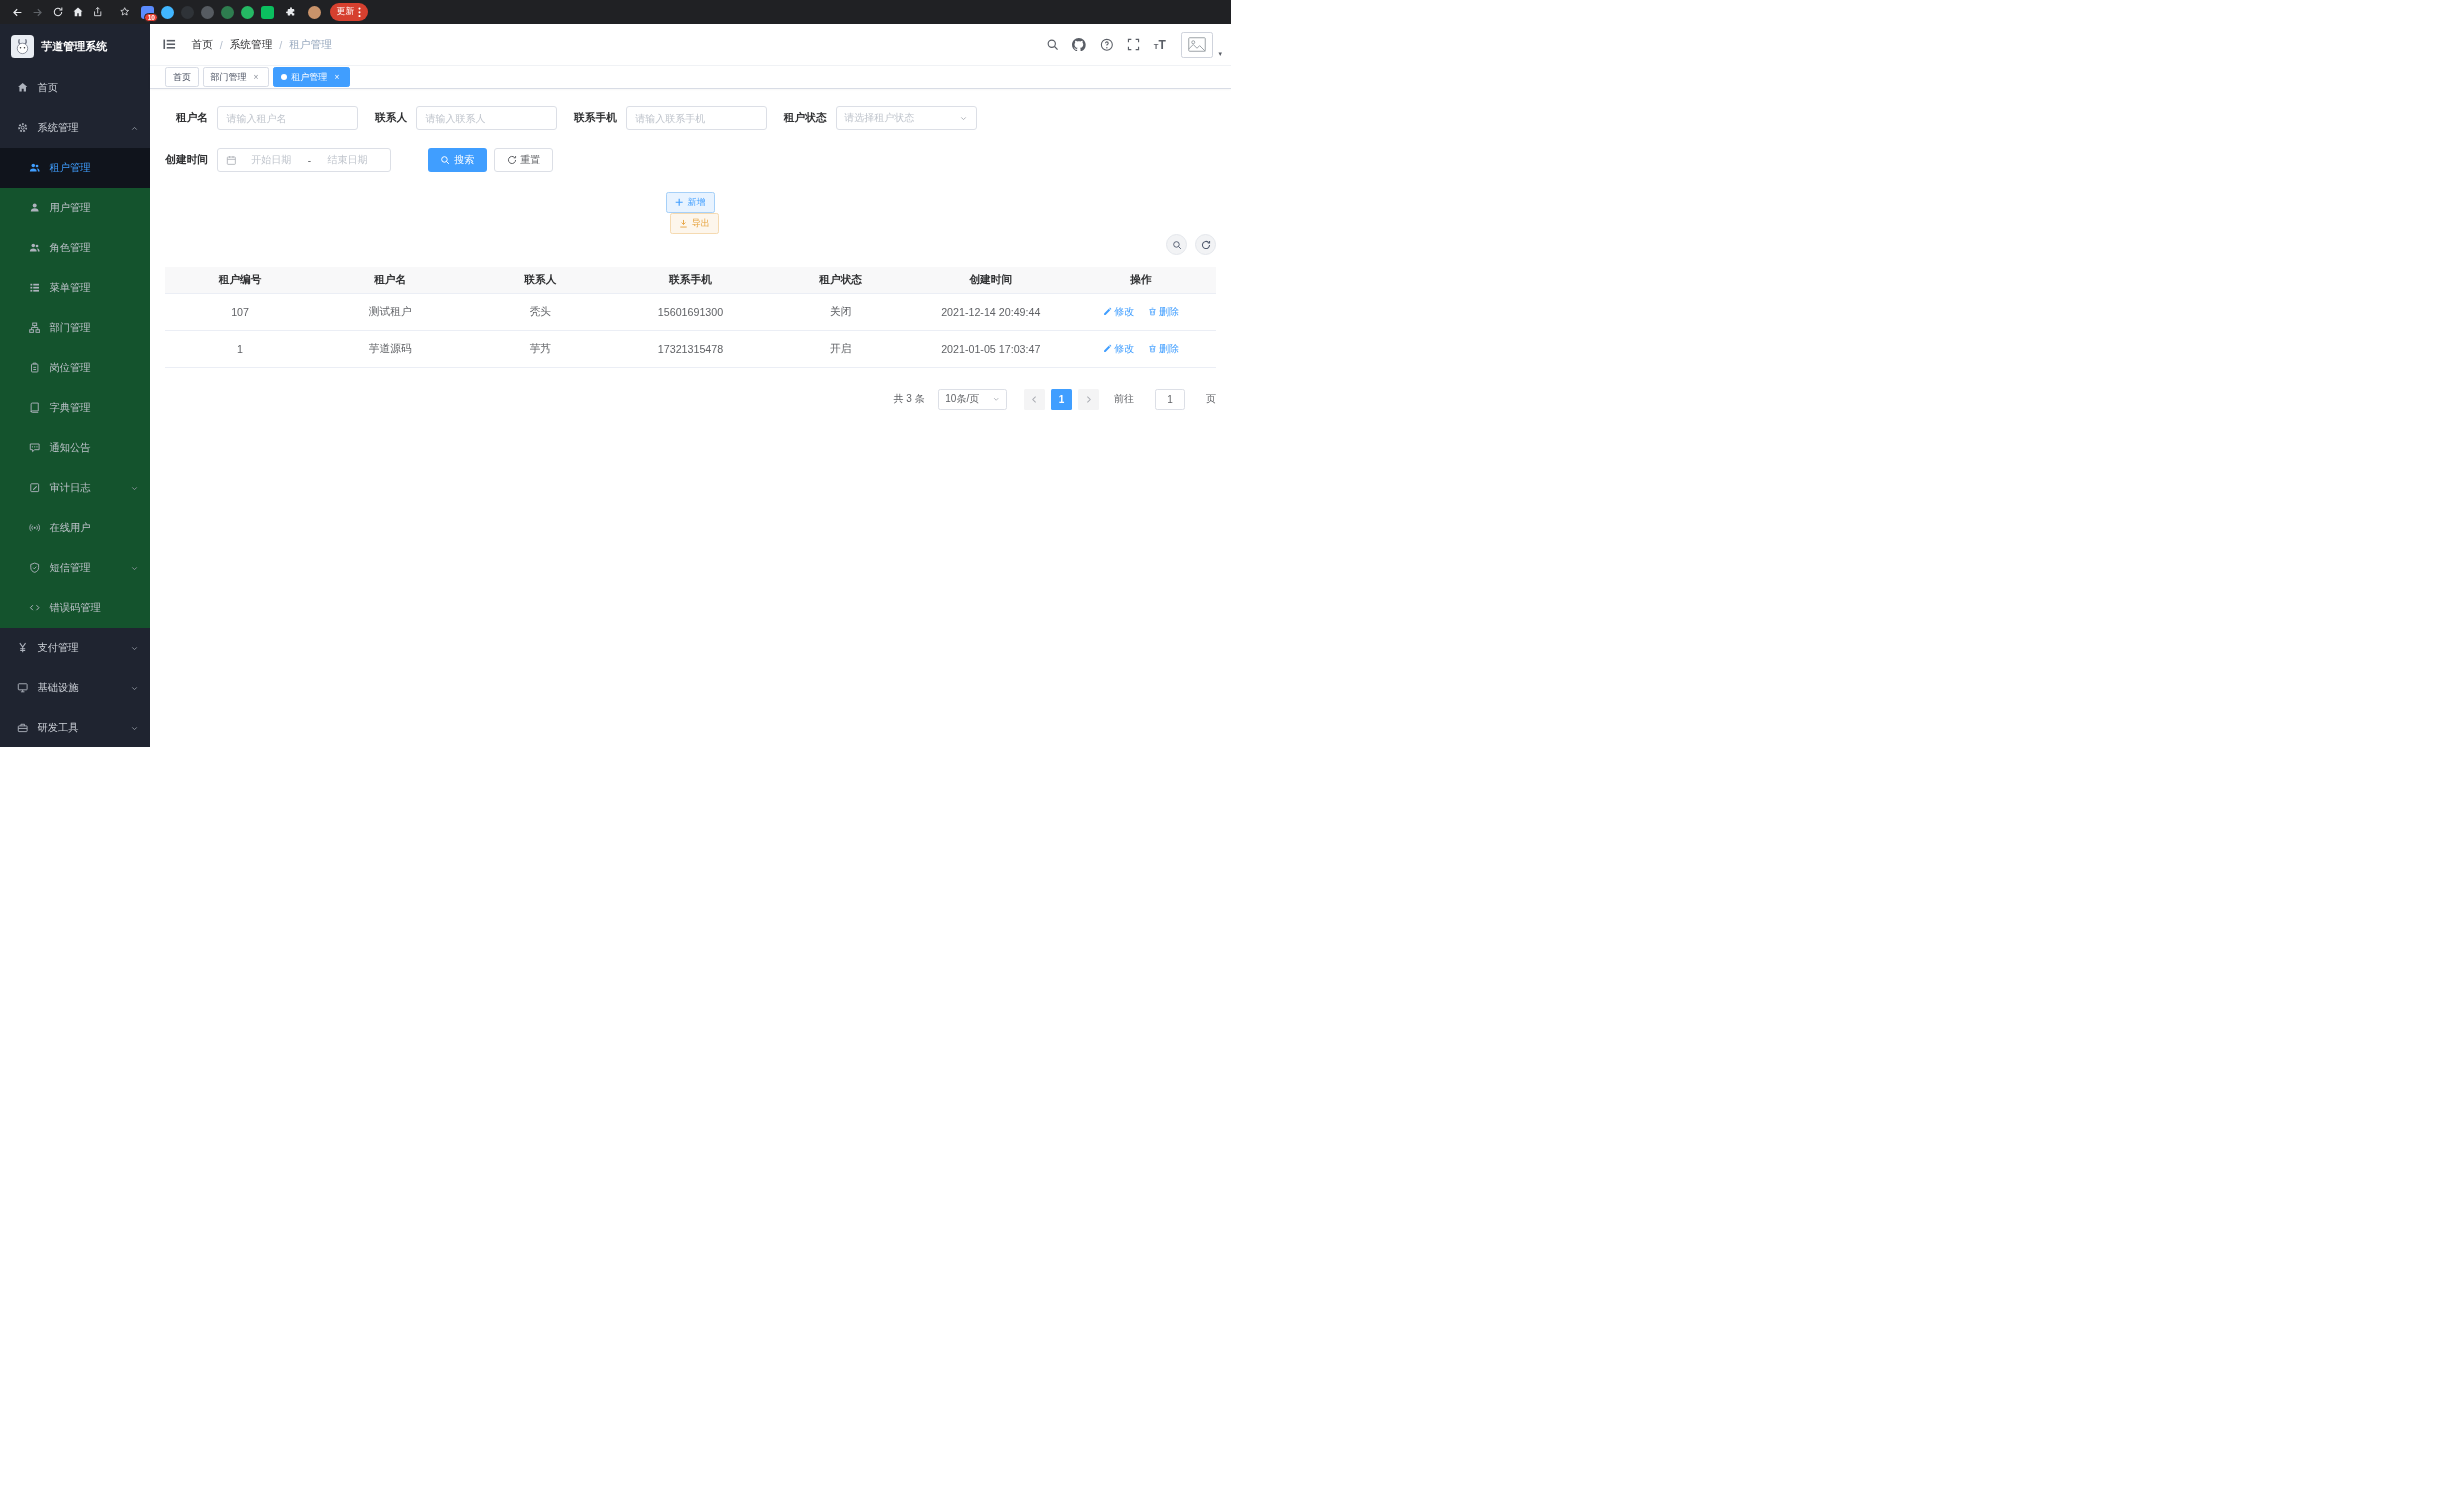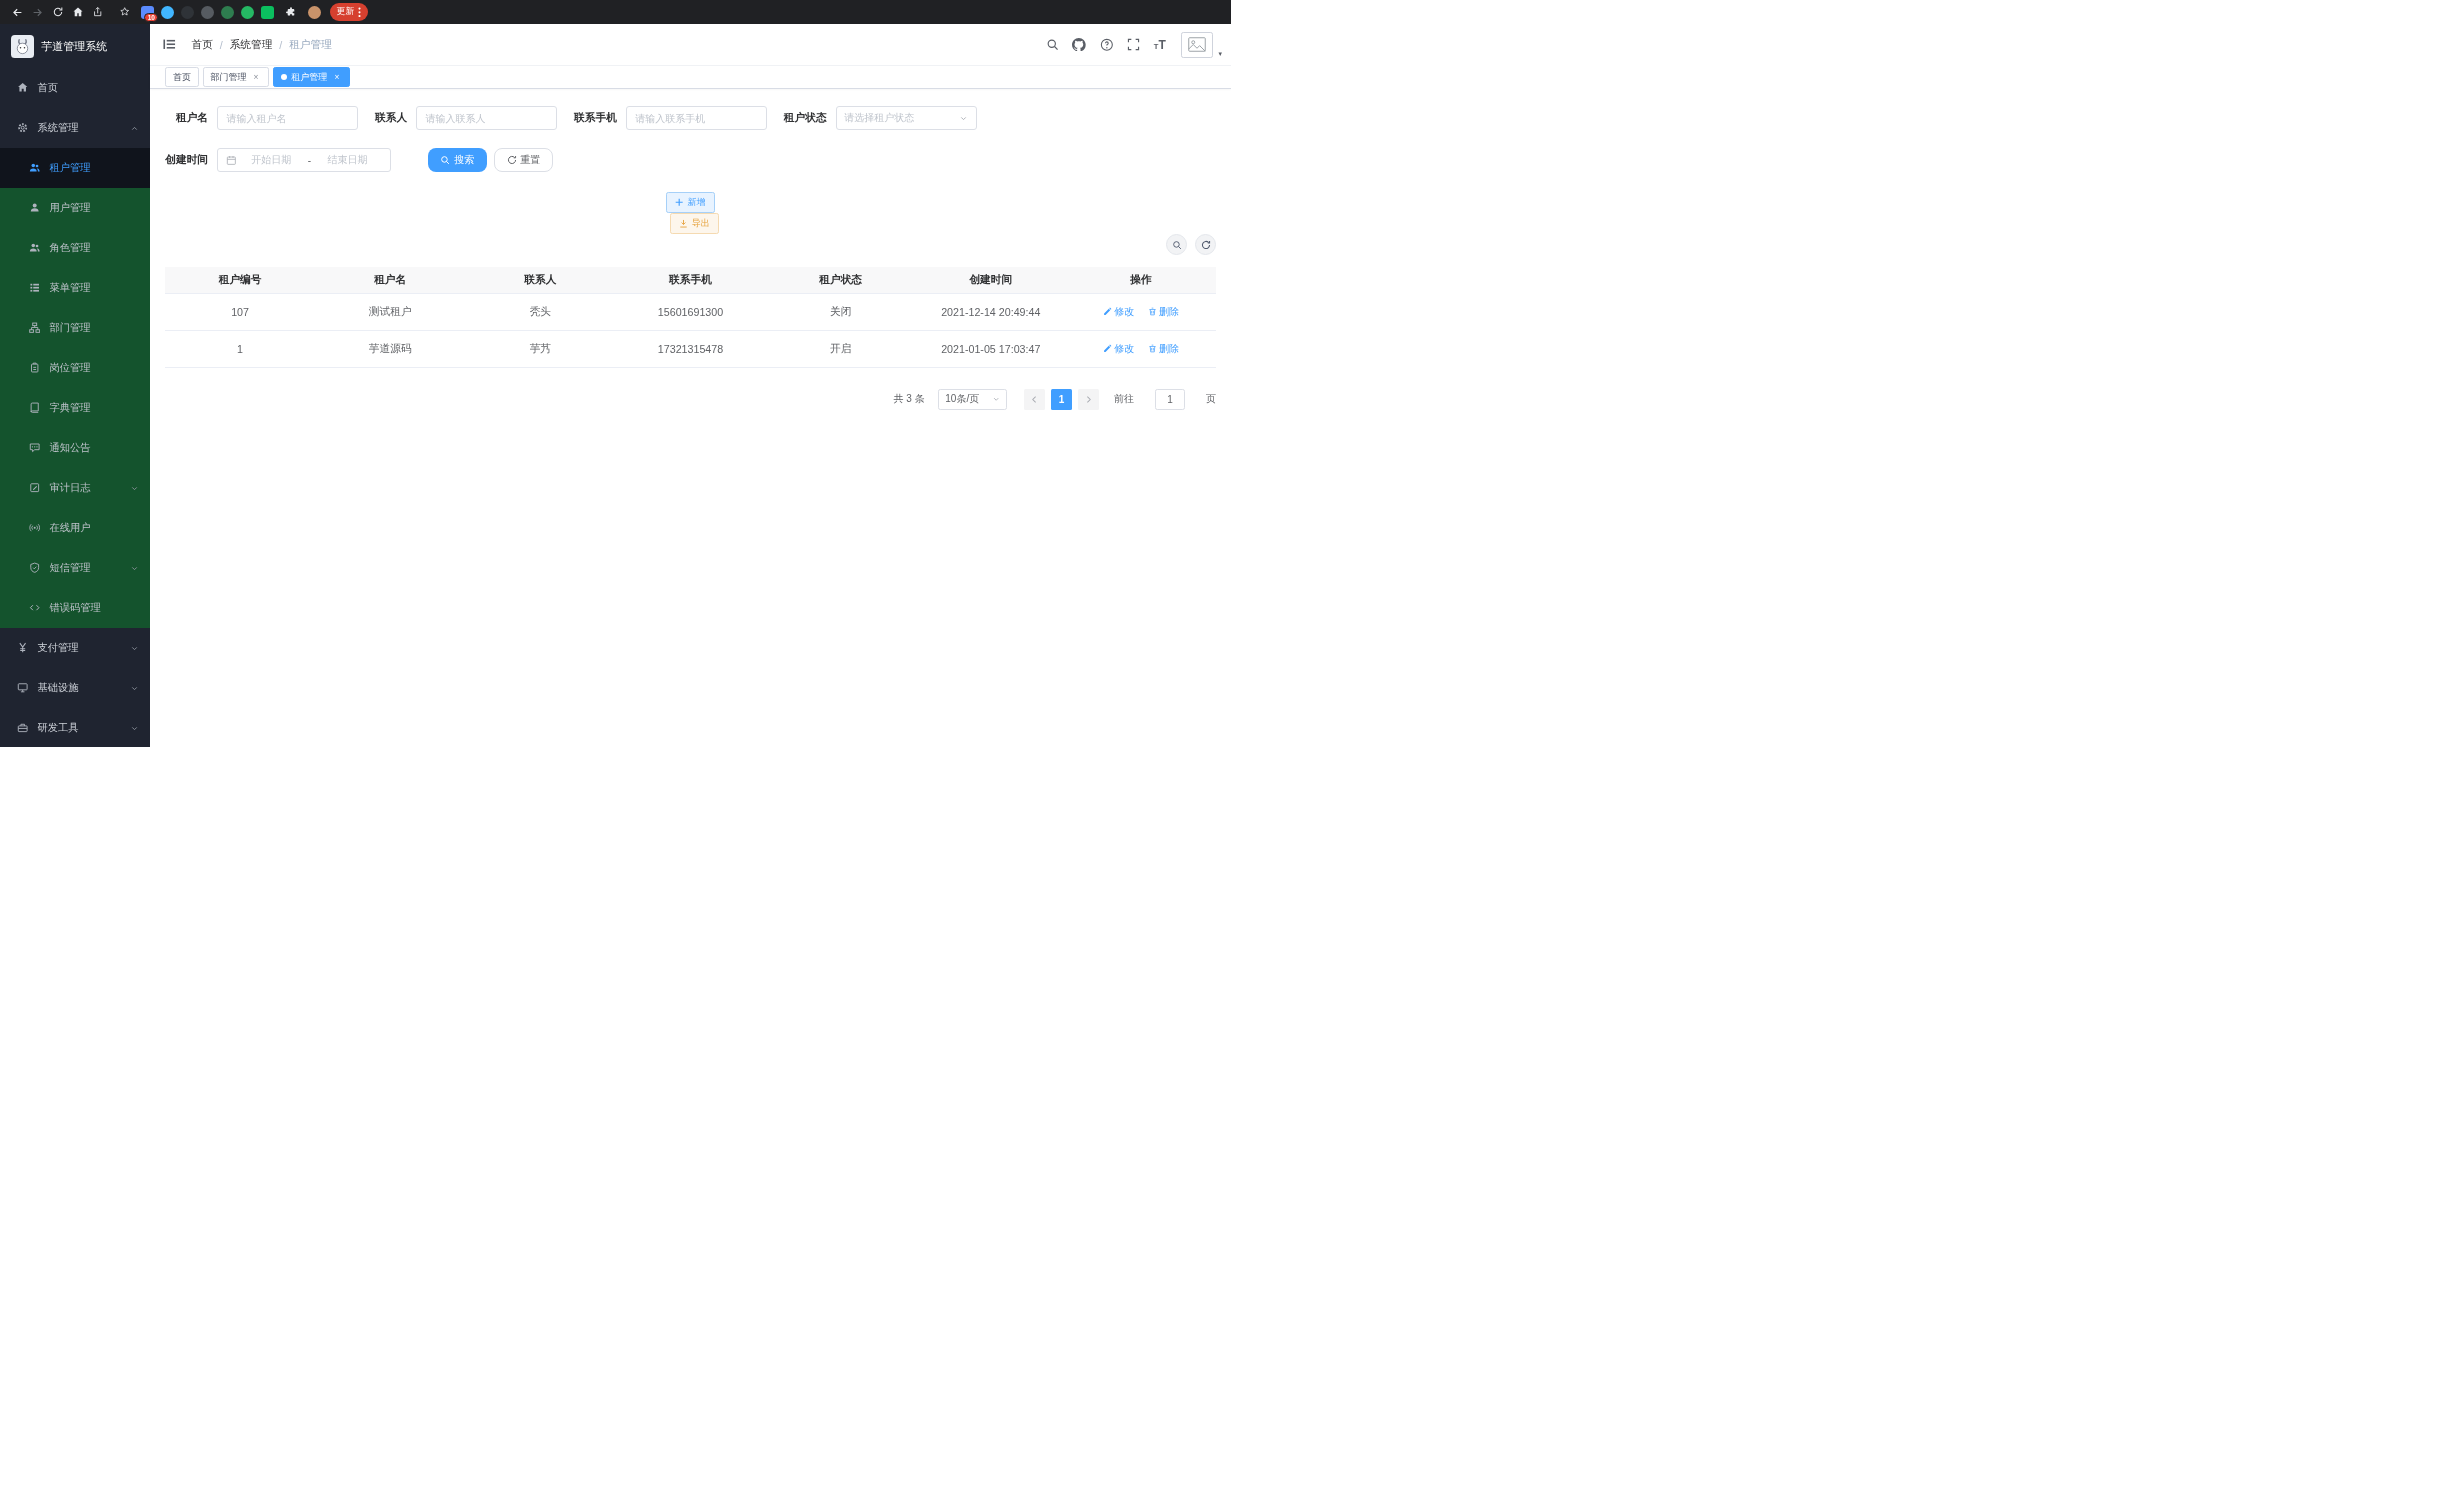--- a/index.html
+++ b/index.html
@@ -20,21 +20,21 @@
   .chrome-right { display:flex; align-items:center; gap:6.9px; flex:0 0 auto; }
   .ext { width:13px; height:13px; border-radius:50%; position:relative; flex:0 0 auto; }
   .ext.sq { border-radius:3px; }
   .ext-badge { position:absolute; bottom:-3px; right:-3.8px; background:#e94235; color:#fff; font-size:6.5px; line-height:8.4px; height:9px; padding:0 2.3px; border-radius:4.6px; border:0.8px solid #202124; font-weight:700; }
   .update-pill { background:#d6402f; color:#fff; font-size:8.8px; border-radius:761px; padding:3px 6.9px; display:flex; align-items:center; gap:4px; margin-left:2.3px; white-space:nowrap; }
 
   
   .app { flex:1; display:flex; min-height:0; }
   .sidebar { width:150px; flex:0 0 auto; background:#1f2430; overflow:hidden; }
   .logo { height:44px; display:flex; align-items:center; gap:7.6px; padding:0 10.7px; }
-  .logo-title { color:#fff; font-weight:400; font-size:11px; white-space:nowrap; }
+  .logo-title { color:#fff; font-weight:700; font-size:11px; white-space:nowrap; }
   .nitem { height:40px; display:flex; align-items:center; gap:9px; padding:0 10.7px 0 17px; font-size:10.3px; color:#ced2d9; cursor:pointer; white-space:nowrap; }
   .nitem .si-icon { width:11.4px; height:11.4px; color:#aeb3bd; flex:0 0 auto; display:flex; align-items:center; justify-content:center; }
   .nitem .si-icon svg { width:11.4px; height:11.4px; }
   .nitem.sub { background:#14532d; padding-left:29px; color:#bfc3cb; }
   .nitem.active { background:#10141c; color:#409eff; }
   .nitem.active .si-icon { color:#409eff; }
   .chev { margin-left:auto; width:9px; height:9px; color:#8f949e; }
   .chev svg { width:9px; height:9px; }
   .chev.up svg { transform:rotate(180deg); }
 
@@ -71,21 +71,21 @@
   .flabel { font-weight:700; color:#303133; font-size:10.7px; margin-right:9px; white-space:nowrap; }
   .flabel.w56 { width:43px; text-align:right; }
   .finput { width:141px; height:24px; border:0.8px solid #dcdfe6; border-radius:3px; padding:0 8.4px; font-size:10px; color:#606266; outline:none; }
   .finput::placeholder { color:#bfc4cc; }
   .fselect { width:141px; height:24px; border:0.8px solid #dcdfe6; border-radius:3px; padding:0 7.6px; display:flex; align-items:center; justify-content:space-between; color:#bfc4cc; font-size:10px; cursor:pointer; background:#fff; }
   .chevd { color:#a8abb2; display:flex; }
   .daterange { width:174px; height:24px; border:0.8px solid #dcdfe6; border-radius:3px; display:flex; align-items:center; padding:0 7.6px; font-size:10px; color:#bfc4cc; background:#fff; cursor:pointer; }
   .dr-ph { flex:1; text-align:center; }
   .dr-sep { color:#606266; padding:0 1.5px; }
   .cal { display:flex; color:#a8abb2; }
-  .btn { height:24px; border-radius:8px; display:inline-flex; align-items:center; gap:3.8px; font-size:10px; padding:0 11.4px; cursor:pointer; border:0.8px solid transparent; background:#fff; font-family:inherit; }
+  .btn { height:24px; border-radius:3px; display:inline-flex; align-items:center; gap:3.8px; font-size:10px; padding:0 11.4px; cursor:pointer; border:0.8px solid transparent; background:#fff; font-family:inherit; }
   .btn.primary { background:#409eff; color:#fff; margin-left:20px; }
   .btn.plainb { border-color:#dcdfe6; color:#606266; margin-left:7.6px; }
   .btn.sm { height:21px; font-size:9px; padding:0 8.4px; border-radius:2.3px; }
   .btn.light-blue { background:#e8f3ff; border-color:#a6d0f8; color:#409eff; }
   .btn.light-orange { background:#fdf6ec; border-color:#f5dab1; color:#e6a23c; margin-left:7.6px; }
   .toolbar { display:flex; align-items:center; margin-top:20px;flex-direction:column; }
   .tool-right { margin-left:auto; display:flex; gap:7.6px; }
   .circle-btn { width:21px; height:21px; border-radius:50%; background:#f2f3f5; border:0.8px solid #e4e7ec; display:flex; align-items:center; justify-content:center; color:#515a6e; cursor:pointer; }
 
   

